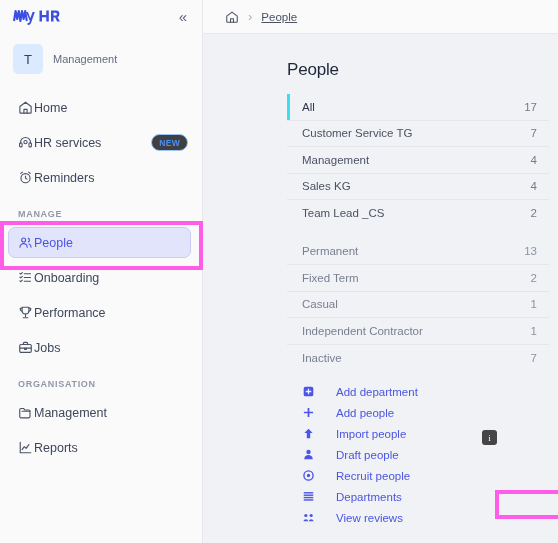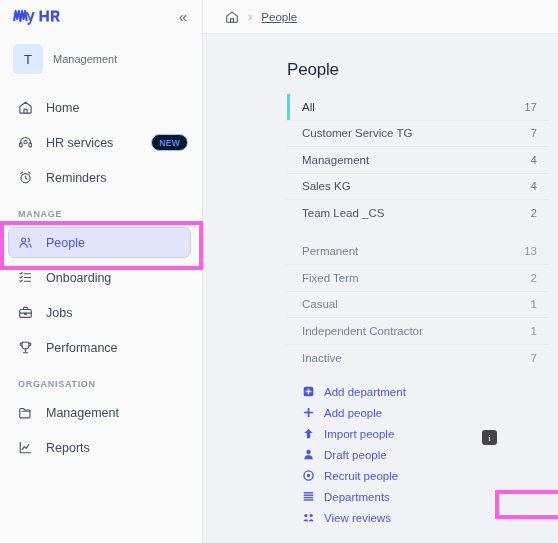--- a/index.html
+++ b/index.html
@@ -42,21 +42,21 @@
   }
   .org-text { min-width: 0; }
   .org-name {
     font-size: 11.5px; font-weight: bold; color: #2b3445;
     line-height: 14px; white-space: nowrap;
   }
   .org-sub { font-size: 11px; color: #636b7d; line-height: 14px; }
 
   .nav { margin-top: 10px; }
   .nav-item {
-    display: flex; align-items: center; gap: 12px;
+    display: flex; align-items: center; 
     height: 35px; padding: 0 14px 0 17px;
     cursor: pointer; position: relative;
   }
   .nav-item .ic {
     width: 17px; height: 17px; flex: 0 0 17px;
     display: flex; align-items: center; justify-content: center;
     color: #4a5264;
   }
   .nav-item .lbl {
     font-size: 12.5px; color: #3f475a; white-space: nowrap;
@@ -66,21 +66,21 @@
   .nav-pill {
     position: absolute; left: 8px; right: 11px; top: 2px; bottom: 2px;
     background: #e2e4fb; border: 1px solid #c9ccf5; border-radius: 7px;
   }
   .nav-item.active .ic, .nav-item.active .lbl { position: relative; z-index: 2; }
 
   .badge-new {
     margin-left: auto; font-size: 8.5px; font-weight: bold;
     color: #4d8ff0; border: 1px solid #9cc5f7;
     border-radius: 9px; padding: 2.5px 7px; letter-spacing: 0.3px;
-    background: #0f172a;
+    background: #404040;
   }
   .nav-section {
     font-size: 9px; font-weight: bold; color: #9098a8;
     letter-spacing: 0.7px; padding: 14px 0 6px 18px;
   }
 
   
   .anno {
     position: absolute; border: 4px solid #ff5ce8;
     pointer-events: none; z-index: 30;
@@ -122,21 +122,21 @@
     width: 3px; background: #3ae0f0;
   }
   .lrow.sel .nm { color: #2f3749; }
   .lrow.muted .nm { color: #787f90; }
   .lrow.muted .ct { color: #8a92a2; }
 
   .grp-gap { height: 12px; }
 
   .actions { margin-top: 10px; width: 262px; }
   .act {
-    display: flex; align-items: center; gap: 9px;
+    display: flex; align-items: center; gap: 21px;
     height: 21px; padding-left: 15px; cursor: pointer; position: relative;
   }
   .act .aic {
     width: 13px; height: 13px; flex: 0 0 13px;
     display: flex; align-items: center; justify-content: center;
     color: #4b55e8;
   }
   .act .albl { font-size: 11.5px; color: #4a55e0; }
 
   #anno-dept { left: 292px; top: 490px; width: 125px; height: 29px; }
@@ -237,39 +237,39 @@
             <path d="M3 11.3 4.4 12.7 7 10.2"></path>
             <path d="M3 17.3 4.4 18.7 7 16.2"></path>
           </svg>
         </span>
         <span class="lbl">Onboarding</span>
       </div>
 
       <div class="nav-item">
         <span class="ic">
           <svg width="15" height="15" viewBox="0 0 24 24" fill="none" stroke="currentColor" stroke-width="1.8" stroke-linecap="round" stroke-linejoin="round">
+            <path d="M6.5 3.6h11v5.2a5.5 5.5 0 0 1-11 0Z"></path>
+            <path d="M6.5 5.2H3.6v1.6a3.4 3.4 0 0 0 3 3.3"></path>
+            <path d="M17.5 5.2h2.9v1.6a3.4 3.4 0 0 1-3 3.3"></path>
+            <path d="M12 14.3v4.1M8.4 20.4h7.2"></path>
+          </svg>
+        </span>
+        <span class="lbl">Performance</span>
+      </div>
+
+      <div class="nav-item">
+        <span class="ic">
+          <svg width="15" height="15" viewBox="0 0 24 24" fill="none" stroke="currentColor" stroke-width="1.8" stroke-linecap="round" stroke-linejoin="round">
             <rect x="2.8" y="7.2" width="18.4" height="12.6" rx="2"></rect>
             <path d="M8.6 7.2V5.4a1.6 1.6 0 0 1 1.6-1.6h3.6a1.6 1.6 0 0 1 1.6 1.6v1.8"></path>
             <path d="M2.8 13h18.4"></path>
             <path d="M10.6 13v2h2.8v-2"></path>
           </svg>
         </span>
         <span class="lbl">Jobs</span>
-      </div>
-
-      <div class="nav-item">
-        <span class="ic">
-          <svg width="15" height="15" viewBox="0 0 24 24" fill="none" stroke="currentColor" stroke-width="1.8" stroke-linecap="round" stroke-linejoin="round">
-            <path d="M6.5 3.6h11v5.2a5.5 5.5 0 0 1-11 0Z"></path>
-            <path d="M6.5 5.2H3.6v1.6a3.4 3.4 0 0 0 3 3.3"></path>
-            <path d="M17.5 5.2h2.9v1.6a3.4 3.4 0 0 1-3 3.3"></path>
-            <path d="M12 14.3v4.1M8.4 20.4h7.2"></path>
-          </svg>
-        </span>
-        <span class="lbl">Performance</span>
       </div>
 
       <div class="nav-section">ORGANISATION</div>
 
       <div class="nav-item">
         <span class="ic">
           <svg width="15" height="15" viewBox="0 0 24 24" fill="none" stroke="currentColor" stroke-width="1.8" stroke-linecap="round" stroke-linejoin="round">
             <path d="M2.8 7.5a2 2 0 0 1 2-2h4l2 2.4h6.4a2 2 0 0 1 2 2v8.6a2 2 0 0 1-2 2H4.8a2 2 0 0 1-2-2Z"></path>
             <path d="M6.4 9.9h12.8"></path>
           </svg>

